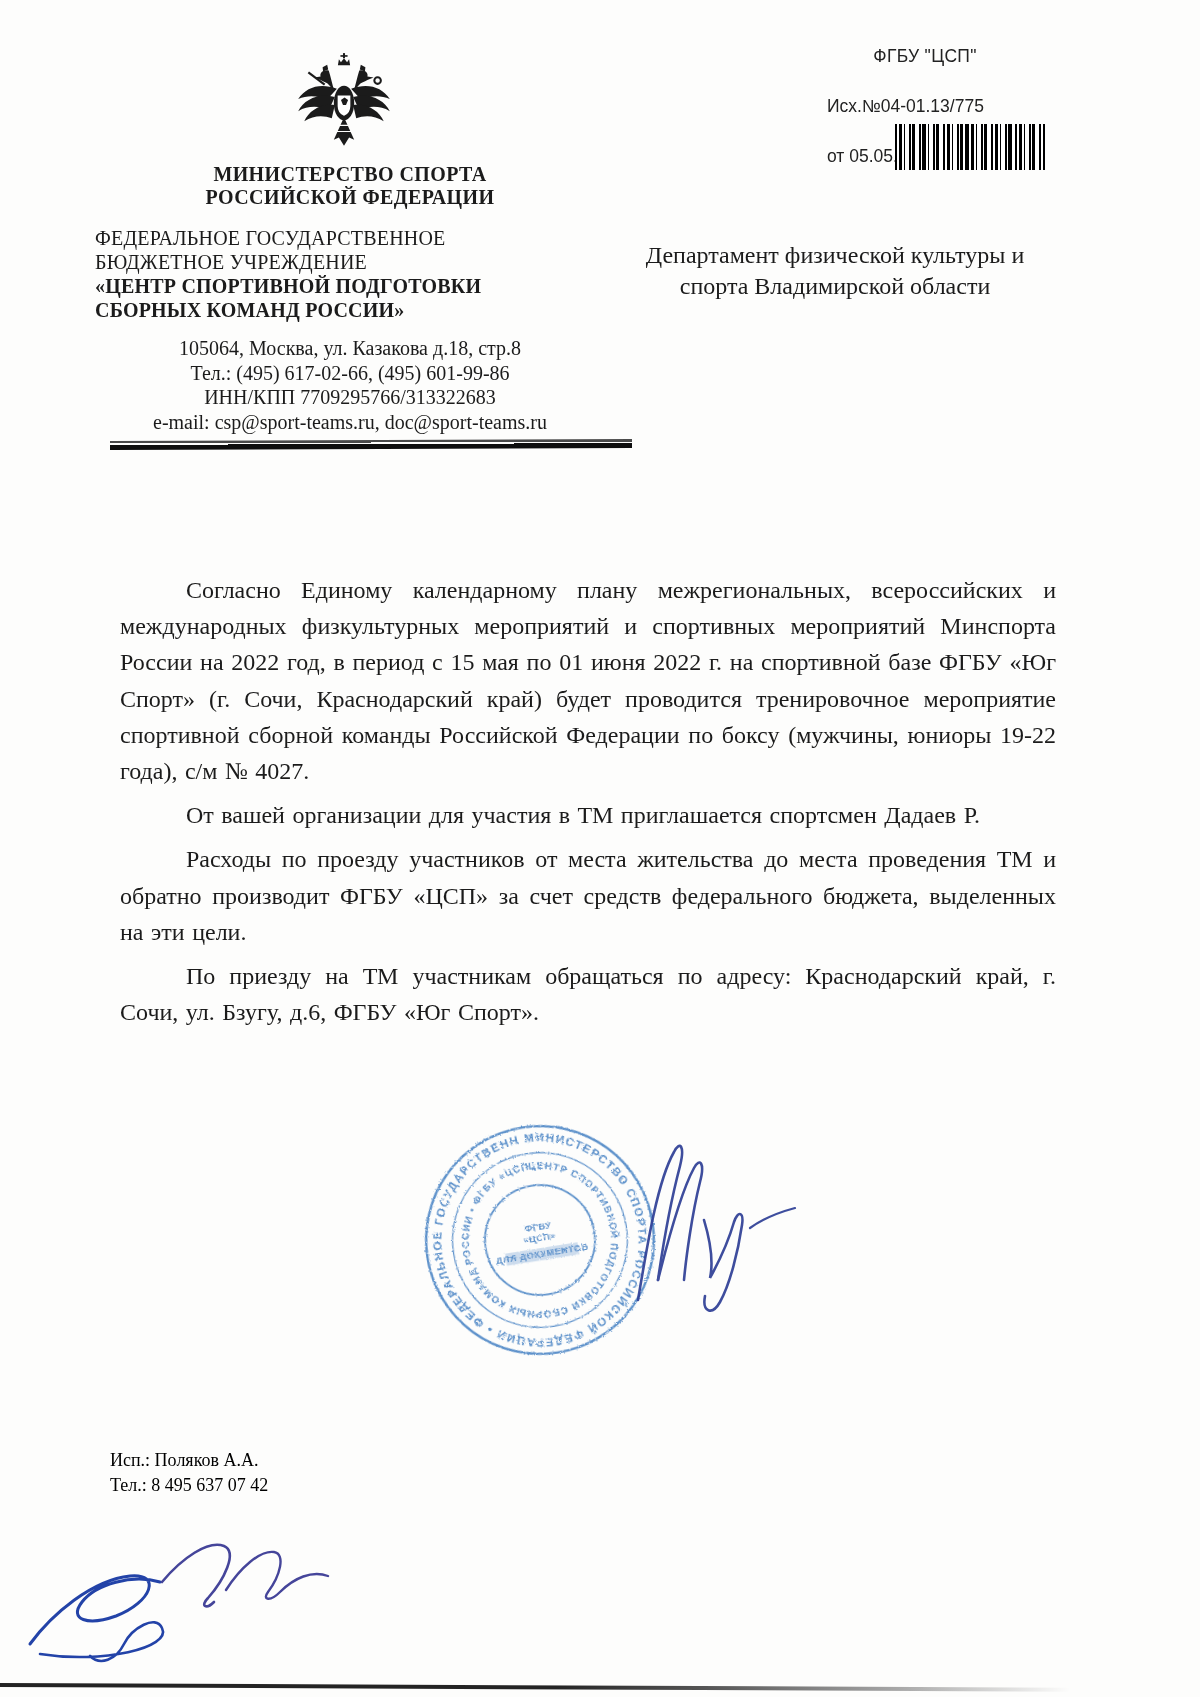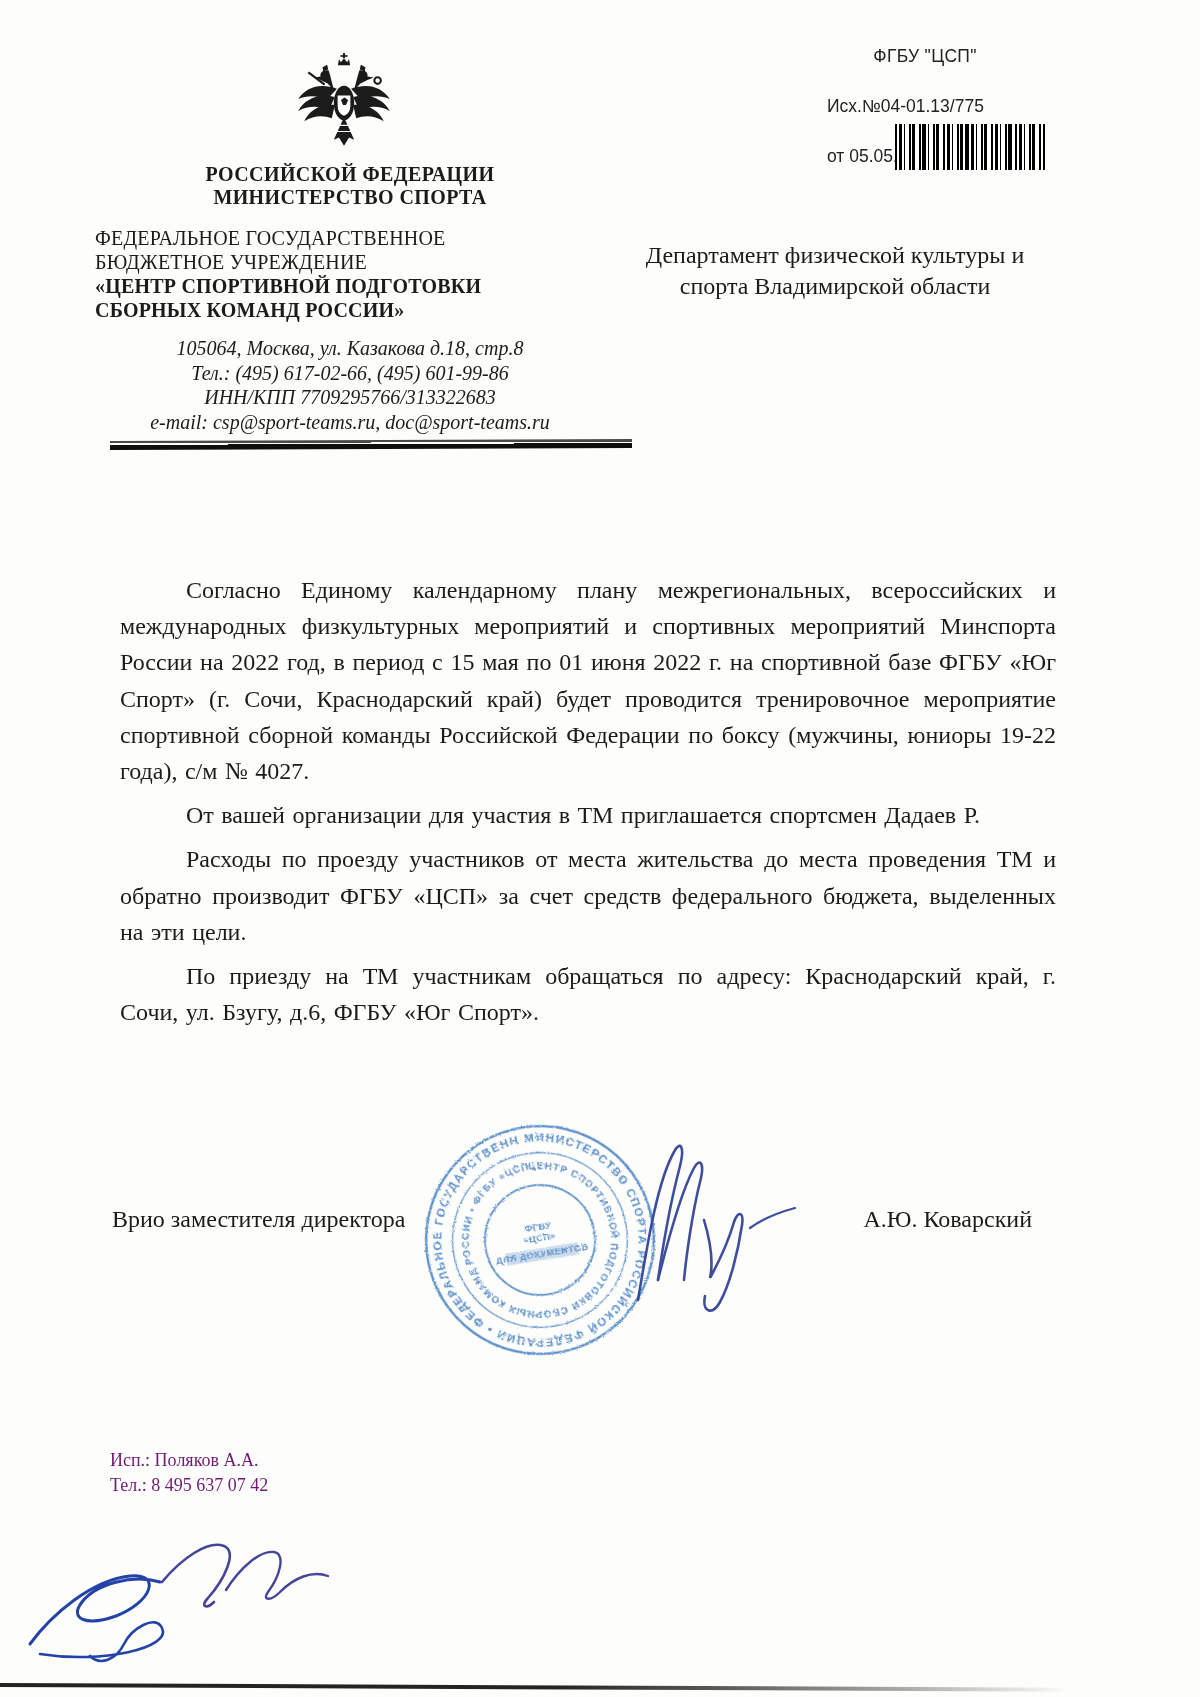--- a/index.html
+++ b/index.html
@@ -8,21 +8,21 @@
     font-family:"Liberation Serif","DejaVu Serif",serif;color:#1b1b1b;
   }
   
   .emblem{position:absolute;left:288px;top:48px;width:112px;height:110px;}
   .ministry{position:absolute;left:100px;top:163px;width:500px;text-align:center;
     font-weight:bold;font-size:20px;line-height:23px;letter-spacing:.4px;}
   .orgname{position:absolute;left:95px;top:226px;width:510px;text-align:left;
     font-size:20px;line-height:24px;letter-spacing:.2px;}
   .orgname .b{font-weight:bold;}
   .contacts{position:absolute;left:95px;top:336px;width:510px;text-align:center;
-    font-size:20px;line-height:24.5px;font-style:italic;}
+    font-size:20px;line-height:24.5px;}
   .contacts .u{border-bottom:1.4px solid #222;padding-bottom:12px;}
   .divider{position:absolute;left:110px;top:440px;width:522px;height:9px;
     background:linear-gradient(to bottom,#4a4a4a 0 2.5px,#fdfdfc 2.5px 4px,#0e0e0e 4px 100%);
     transform:rotate(-0.2deg);}
   
   .refblock{position:absolute;left:795px;top:46px;width:260px;
     font-family:"Liberation Sans","DejaVu Sans",sans-serif;font-size:17.5px;color:#222;}
   .ref-org{text-align:center;margin-bottom:6px;letter-spacing:.3px;}
   .ref-num,.ref-date{margin-left:32px;line-height:22px;margin-top:28px;}
   .barcode{position:absolute;left:895px;top:124px;width:150px;height:46px;
@@ -48,21 +48,21 @@
   
   .stamp{position:absolute;left:418px;top:1118px;width:244px;height:244px;
     transform:rotate(-9deg);opacity:.83;filter:blur(.3px);}
   .stamp text{font-family:"Liberation Sans","DejaVu Sans",sans-serif;font-weight:bold;}
   .ring-outer{font-size:11.4px;letter-spacing:1.4px;}
   .ring-inner{font-size:9.6px;letter-spacing:1px;}
   .stamp-center{font-size:9px;letter-spacing:.5px;text-anchor:middle;}
   .ink{position:absolute;left:592px;top:1128px;width:230px;height:200px;}
   .hand-sign{position:absolute;left:12px;top:1532px;width:330px;height:140px;}
   
-  .executor{position:absolute;left:110px;top:1448px;font-size:18px;line-height:25px;color:#701a75;}
+  .executor{position:absolute;left:110px;top:1448px;font-size:18px;line-height:25px;color:#000000;}
   
   .scan-edge{position:absolute;left:0;top:1683px;width:1070px;height:3.5px;
     background:linear-gradient(90deg,#242424 0 52%,#5d5d5d 68%,#a8a8a8 84%,rgba(0,0,0,0));
     transform:rotate(0.25deg);transform-origin:left center;}
 </style>
 </head>
 <body>
 
 <div class="page">
 
@@ -85,22 +85,22 @@
       <path d="M55 66 l-10 22 5 -2 5 8 5 -8 5 2 Z"></path>
     </g>
     <path d="M47 80 h16 M49 74 h12" stroke="#fdfdfc" stroke-width="1.2" fill="none"></path>
     <path d="M36 34 L20 22" stroke="#1b1b1b" stroke-width="2.2"></path>
     <circle cx="88" cy="30" r="3.2" fill="none" stroke="#1b1b1b" stroke-width="2"></circle>
     <path d="M48 44 h14 v11 q0 8 -7 10.5 q-7 -2.5 -7 -10.5 Z" fill="#fff" stroke="#1b1b1b" stroke-width="1.5"></path>
     <path d="M52 49 l3.5 -2.5 3.5 2.5 -2 5 h-3 Z" fill="#1b1b1b"></path>
   </svg>
 
   <div class="ministry">
+    <div>МИНИСТЕРСТВО СПОРТА</div>
     <div>РОССИЙСКОЙ ФЕДЕРАЦИИ</div>
-    <div>МИНИСТЕРСТВО СПОРТА</div>
   </div>
   <div class="orgname">
     <div>ФЕДЕРАЛЬНОЕ ГОСУДАРСТВЕННОЕ</div>
     <div>БЮДЖЕТНОЕ УЧРЕЖДЕНИЕ</div>
     <div class="b">«ЦЕНТР СПОРТИВНОЙ ПОДГОТОВКИ</div>
     <div class="b">СБОРНЫХ КОМАНД РОССИИ»</div>
   </div>
 
   <div class="contacts">
     <div>105064, Москва, ул. Казакова д.18, стр.8</div>
@@ -127,24 +127,20 @@
     <div>спорта Владимирской области</div>
   </div>
 
   <div class="body-text">
     <p>Согласно Единому календарному плану межрегиональных, всероссийских и международных физкультурных мероприятий и спортивных мероприятий Минспорта России на 2022 год, в период с 15 мая по 01 июня 2022 г. на спортивной базе ФГБУ «Юг Спорт» (г. Сочи, Краснодарский край) будет проводится тренировочное мероприятие спортивной сборной команды Российской Федерации по боксу (мужчины, юниоры 19-22 года), с/м № 4027.</p>
     <p>От вашей организации для участия в ТМ приглашается спортсмен Дадаев Р.</p>
     <p>Расходы по проезду участников от места жительства до места проведения ТМ и обратно производит ФГБУ «ЦСП» за счет средств федерального бюджета, выделенных на эти цели.</p>
     <p>По приезду на ТМ участникам обращаться по адресу: Краснодарский край, г. Сочи, ул. Бзугу, д.6, ФГБУ «Юг Спорт».</p>
   </div>
 
-  <div class="signrow">
-    <span>Врио заместителя директора</span>
-    <span class="name">А.Ю. Коварский</span>
-  </div>
 
   <svg class="stamp" viewBox="0 0 240 240">
     <defs>
       <filter id="rough">
           <feTurbulence type="fractalNoise" baseFrequency="0.9" numOctaves="2" result="n"></feTurbulence>
           <feDisplacementMap in="SourceGraphic" in2="n" scale="3"></feDisplacementMap>
         </filter>
       <path id="ringOuter" d="M120,23 a97,97 0 1,1 -0.1,0" fill="none"></path>
       <path id="ringInner" d="M120,50 a70,70 0 1,1 -0.1,0" fill="none"></path>
     </defs>

